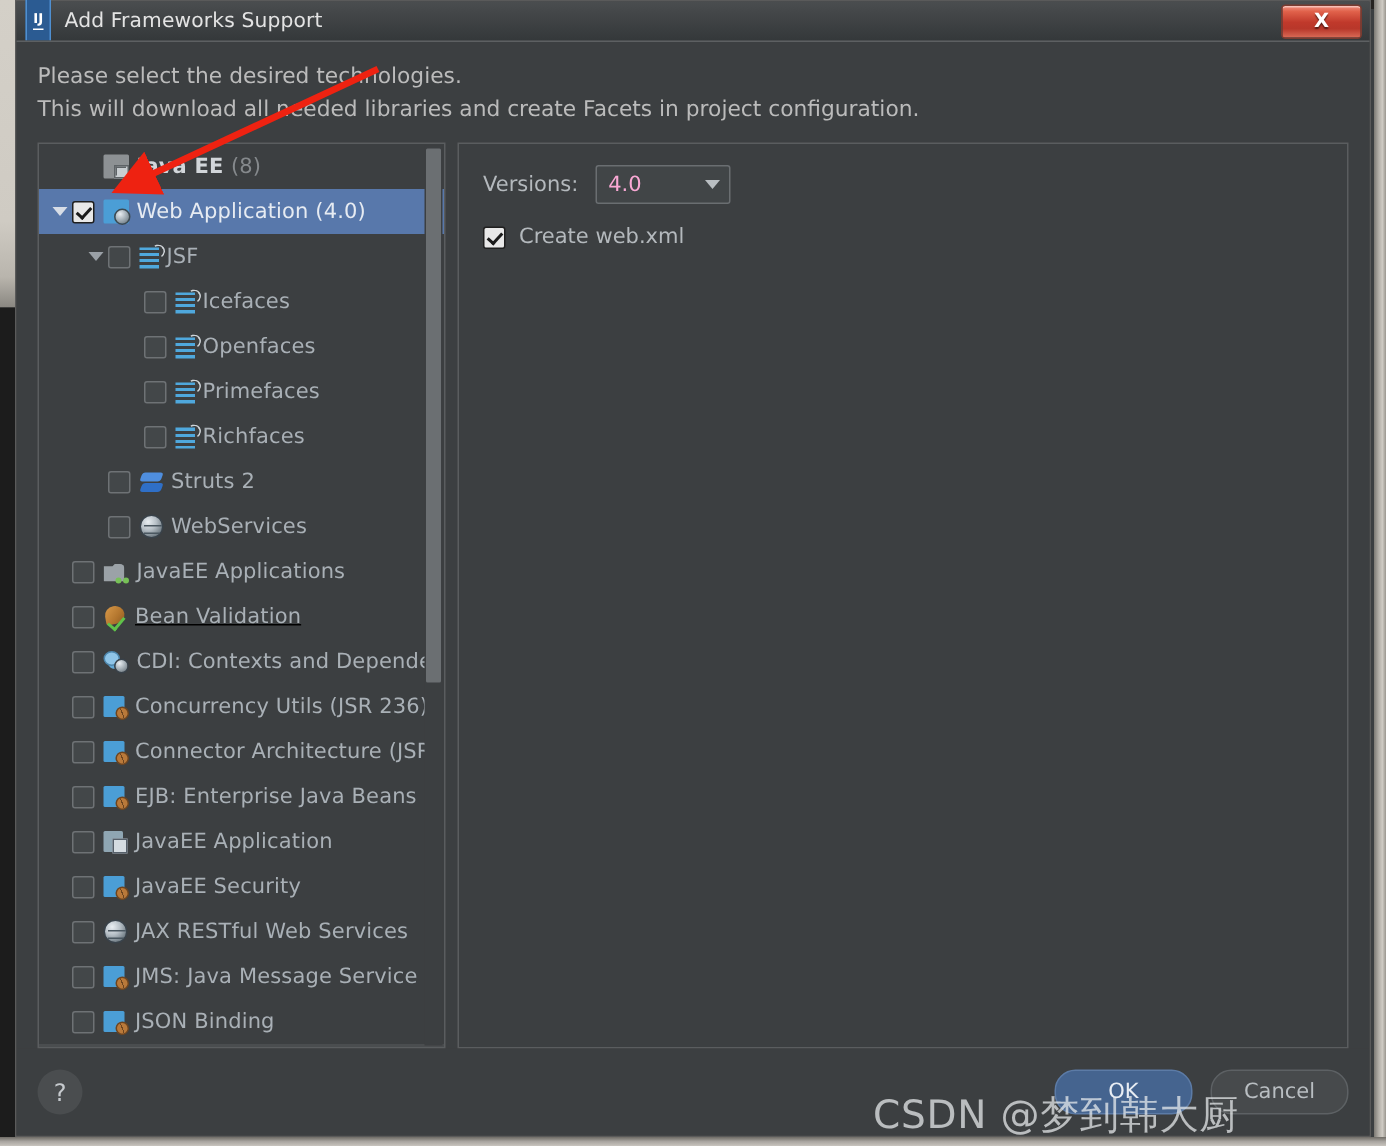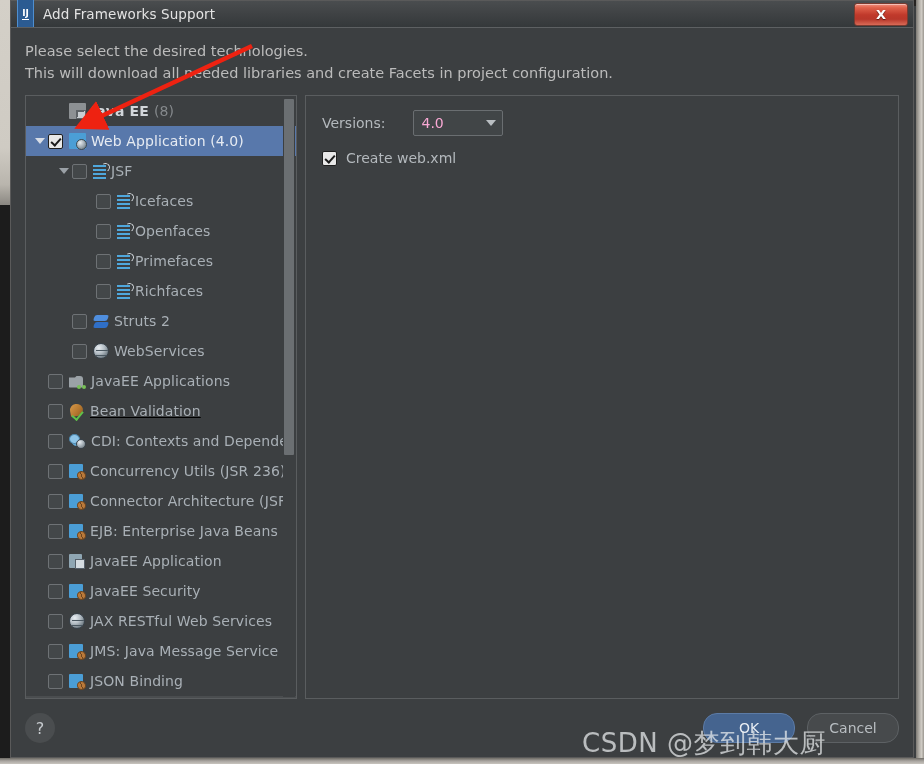--- a/index.html
+++ b/index.html
@@ -461,21 +461,20 @@
     background: #3c3f41;
     border: 1px solid #5a5d5f;
     box-sizing: border-box;
     padding: 14px 16px;
     position: relative;
   }
   .cfg-row {
     display: flex;
     align-items: center;
     margin-bottom: 14px;
-    gap: 16px;
   }
   .cfg-label {
     color: #b4b9bd;
     font-size: 14px;
     margin-right: 11px;
   }
   #version-combo {
     width: 90px;
     height: 26px;
     border: 1px solid #6a6e71;

